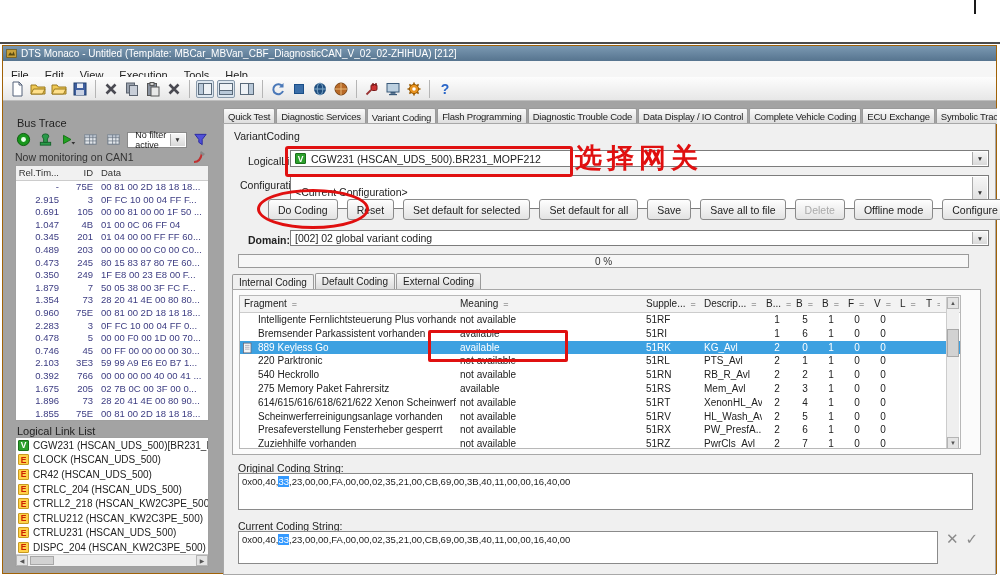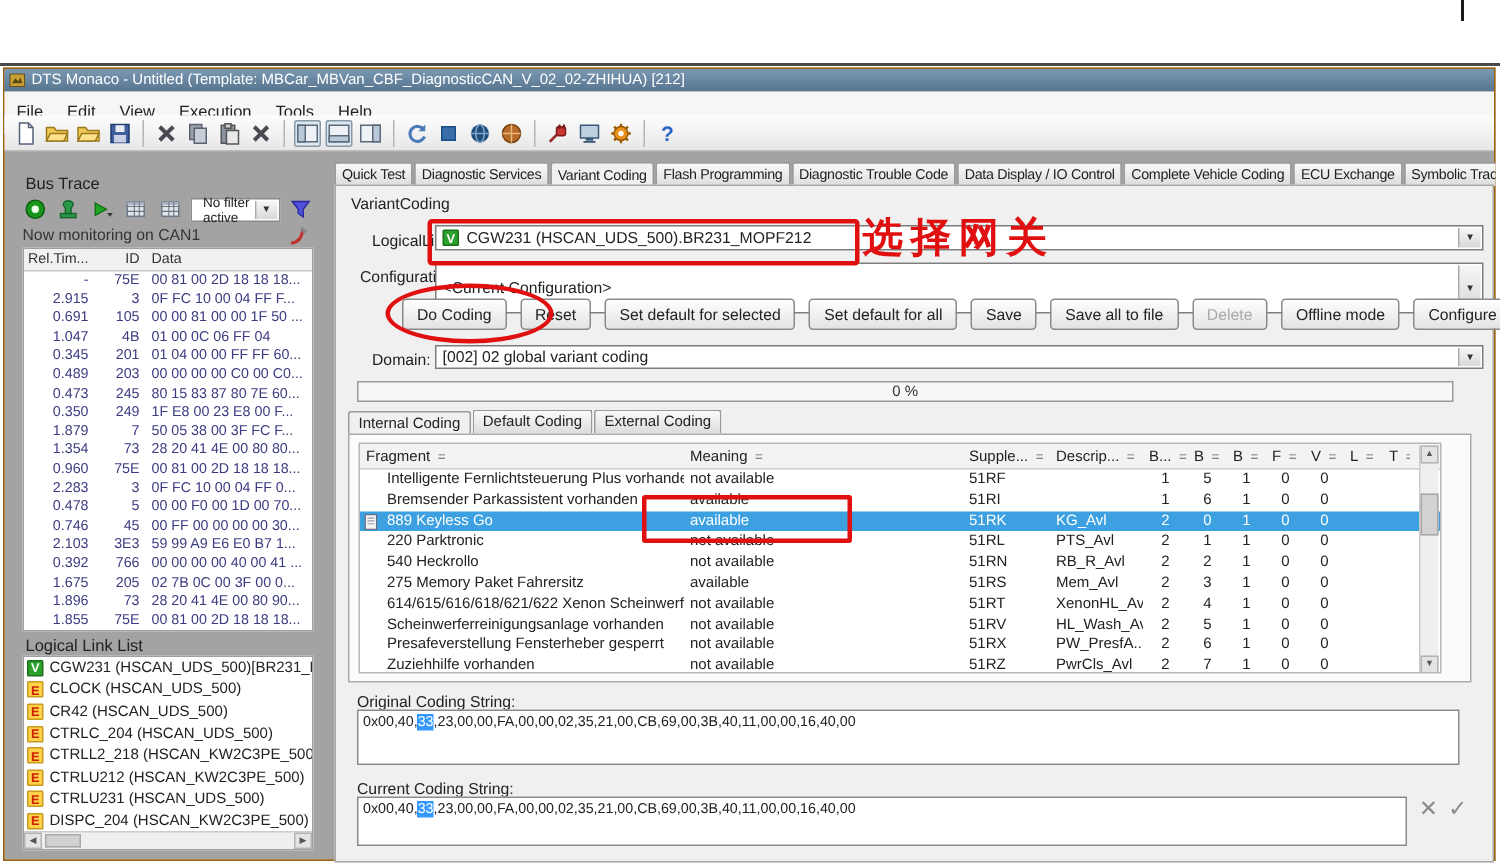--- a/index.html
+++ b/index.html
@@ -468,21 +468,21 @@
           <div class="btn">Reset</div>
           <div class="btn">Set default for selected</div>
           <div class="btn">Set default for all</div>
           <div class="btn">Save</div>
           <div class="btn">Save all to file</div>
           <div class="btn disabled">Delete</div>
           <div class="btn">Offline mode</div>
           <div class="btn">Configure</div>
         </div>
 
-      <div class="abs lbl" style="left:24px;top:110px;">Domain:</div>
+      <div class="abs lbl" style="left:24px;top:110px;font-weight:bold;">Domain:</div>
       <div class="combo" style="left:66px;top:106px;width:699px;height:16px;">
         <span>[002] 02 global variant coding</span>
         <span class="combo-arrow">▼</span>
       </div>
 
       <div class="abs" id="progress">0 %</div>
 
       <div class="abs" id="coding-tabs">
           <div class="ctab active">Internal Coding</div>
           <div class="ctab">Default Coding</div>

